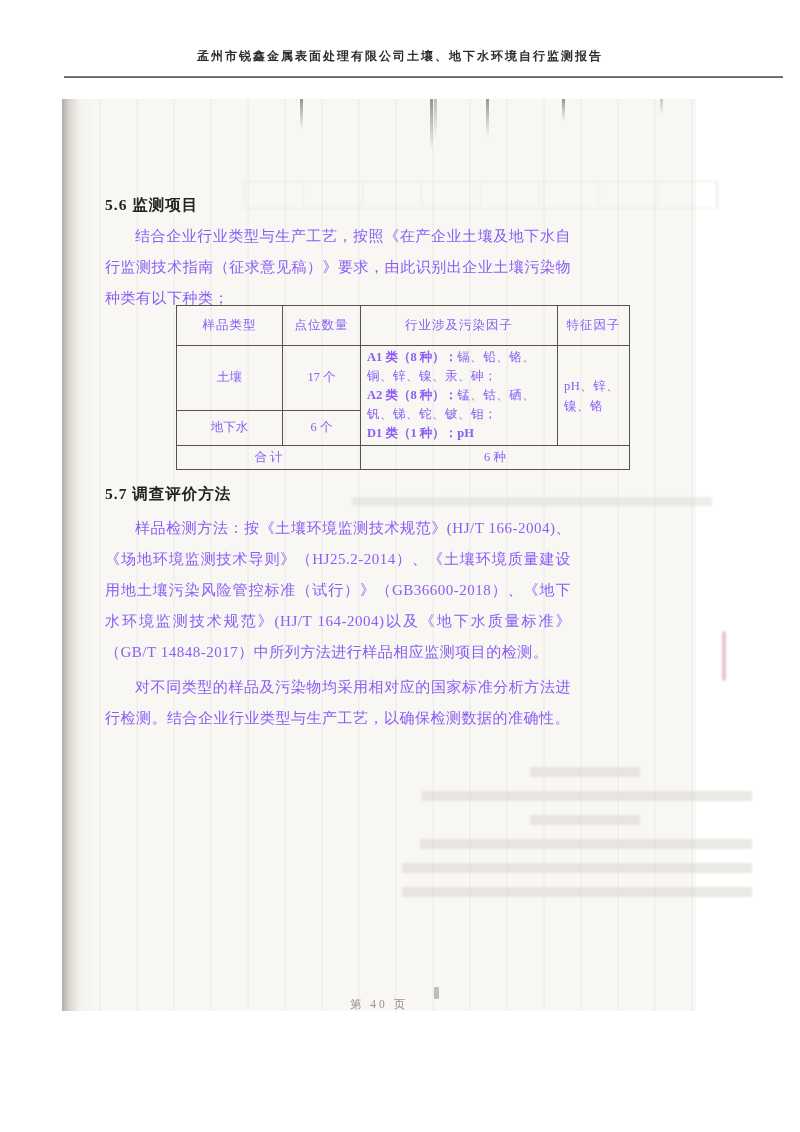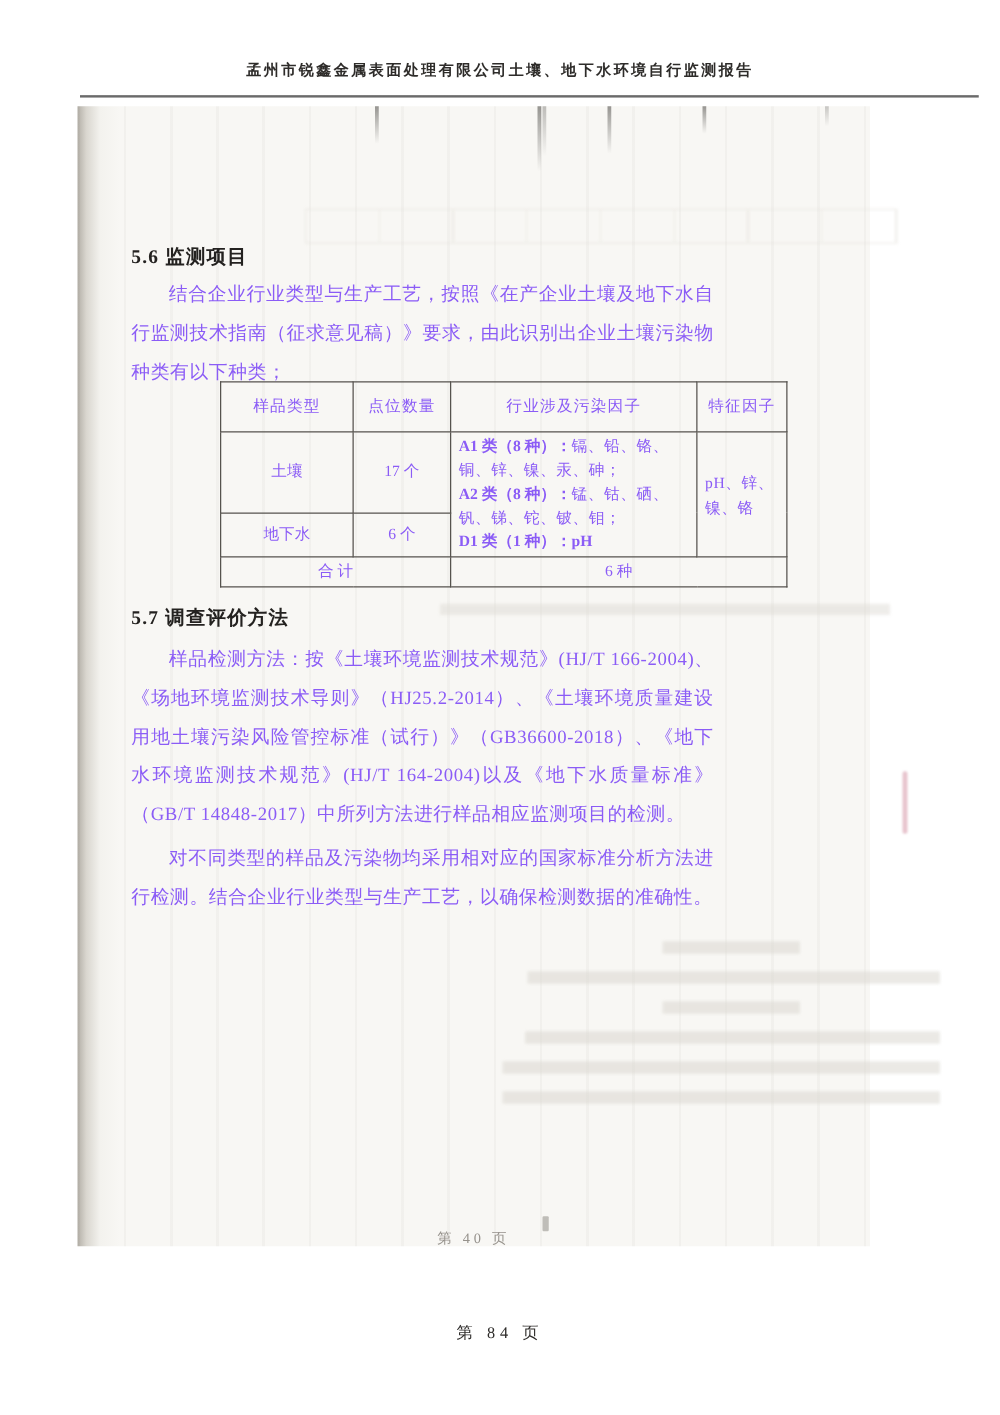--- a/index.html
+++ b/index.html
@@ -11,21 +11,21 @@
   .doc-header{
     position:absolute;top:48px;left:0;width:100%;text-align:center;
     font-size:12px;font-weight:bold;letter-spacing:2px;color:#2e2c2a;
   }
   .doc-header-rule{
     position:absolute;top:76px;left:64px;width:719px;height:2px;
     background:linear-gradient(180deg,#8a8a8a,#555555);
   }
   
   .scan{
-    position:absolute;left:62px;top:85px;width:634px;height:912px;
+    position:absolute;left:62px;top:99px;width:634px;height:912px;
     background:
       repeating-linear-gradient(90deg, rgba(120,115,105,0.05) 0 2px, rgba(0,0,0,0) 2px 37px),
       linear-gradient(90deg,#b3afa7 0px,#d9d6cf 7px,#f3f2ee 18px,#f8f7f4 34px,#f8f7f4 660px,#f4f3ef 694px);
   }
   .streak{position:absolute;width:3px;background:linear-gradient(180deg,rgba(70,68,64,.55),rgba(70,68,64,0));}
   .ghost{position:absolute;filter:blur(1.3px);opacity:.55;}
   .ghost-bar{background:#dbd8d1;border-radius:1px;}
   .ghost-table{
     border:1px solid #e1ded7;
     background:repeating-linear-gradient(90deg, rgba(0,0,0,0) 0 58px, #e3e0d9 58px 59px);
@@ -134,15 +134,14 @@
     </tr>
   </tbody>
     </table>
 
   <div class="h2" style="top:484px;">5.7 调查评价方法</div>
 
   <div class="para" style="top:513px;">样品检测方法：按《土壤环境监测技术规范》(HJ/T 166-2004)、《场地环境监测技术导则》（HJ25.2-2014）、《土壤环境质量建设用地土壤污染风险管控标准（试行）》（GB36600-2018）、《地下水环境监测技术规范》(HJ/T 164-2004)以及《地下水质量标准》（GB/T 14848-2017）中所列方法进行样品相应监测项目的检测。</div>
 
   <div class="para" style="top:672px;">对不同类型的样品及污染物均采用相对应的国家标准分析方法进行检测。结合企业行业类型与生产工艺，以确保检测数据的准确性。</div>
 
-  <div class="pagenum-outer">第 84 页</div>
 
 </div>
 
 </body></html>

